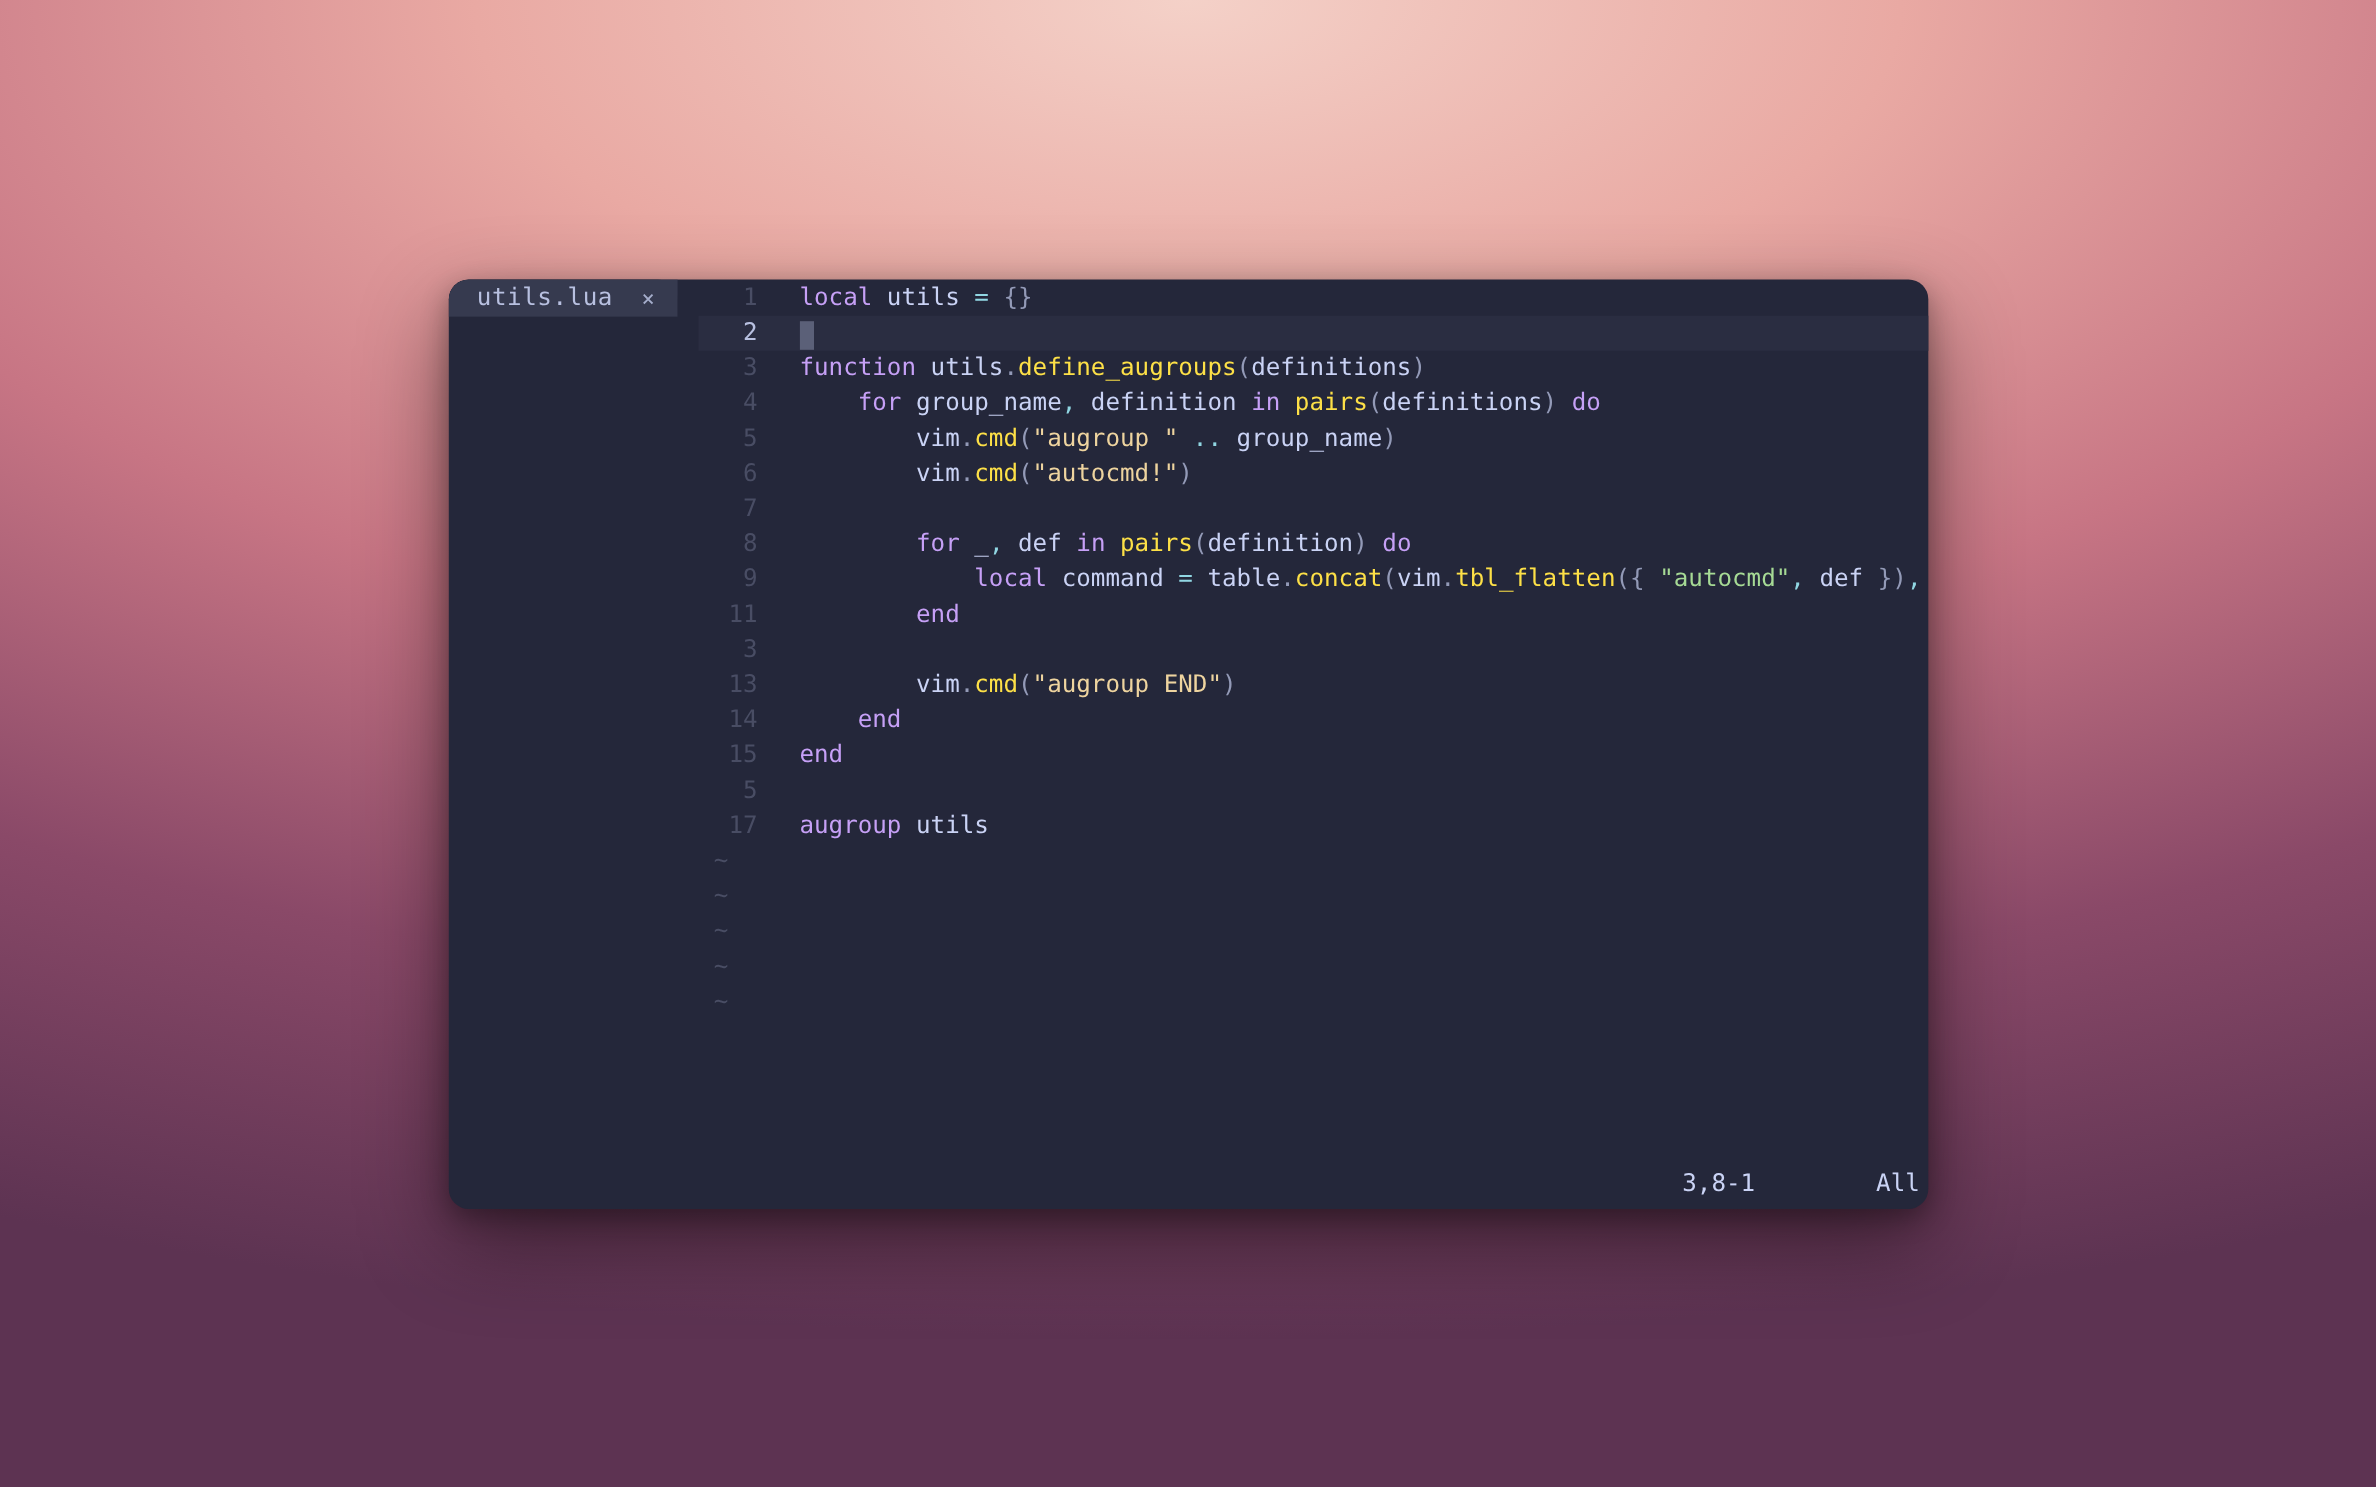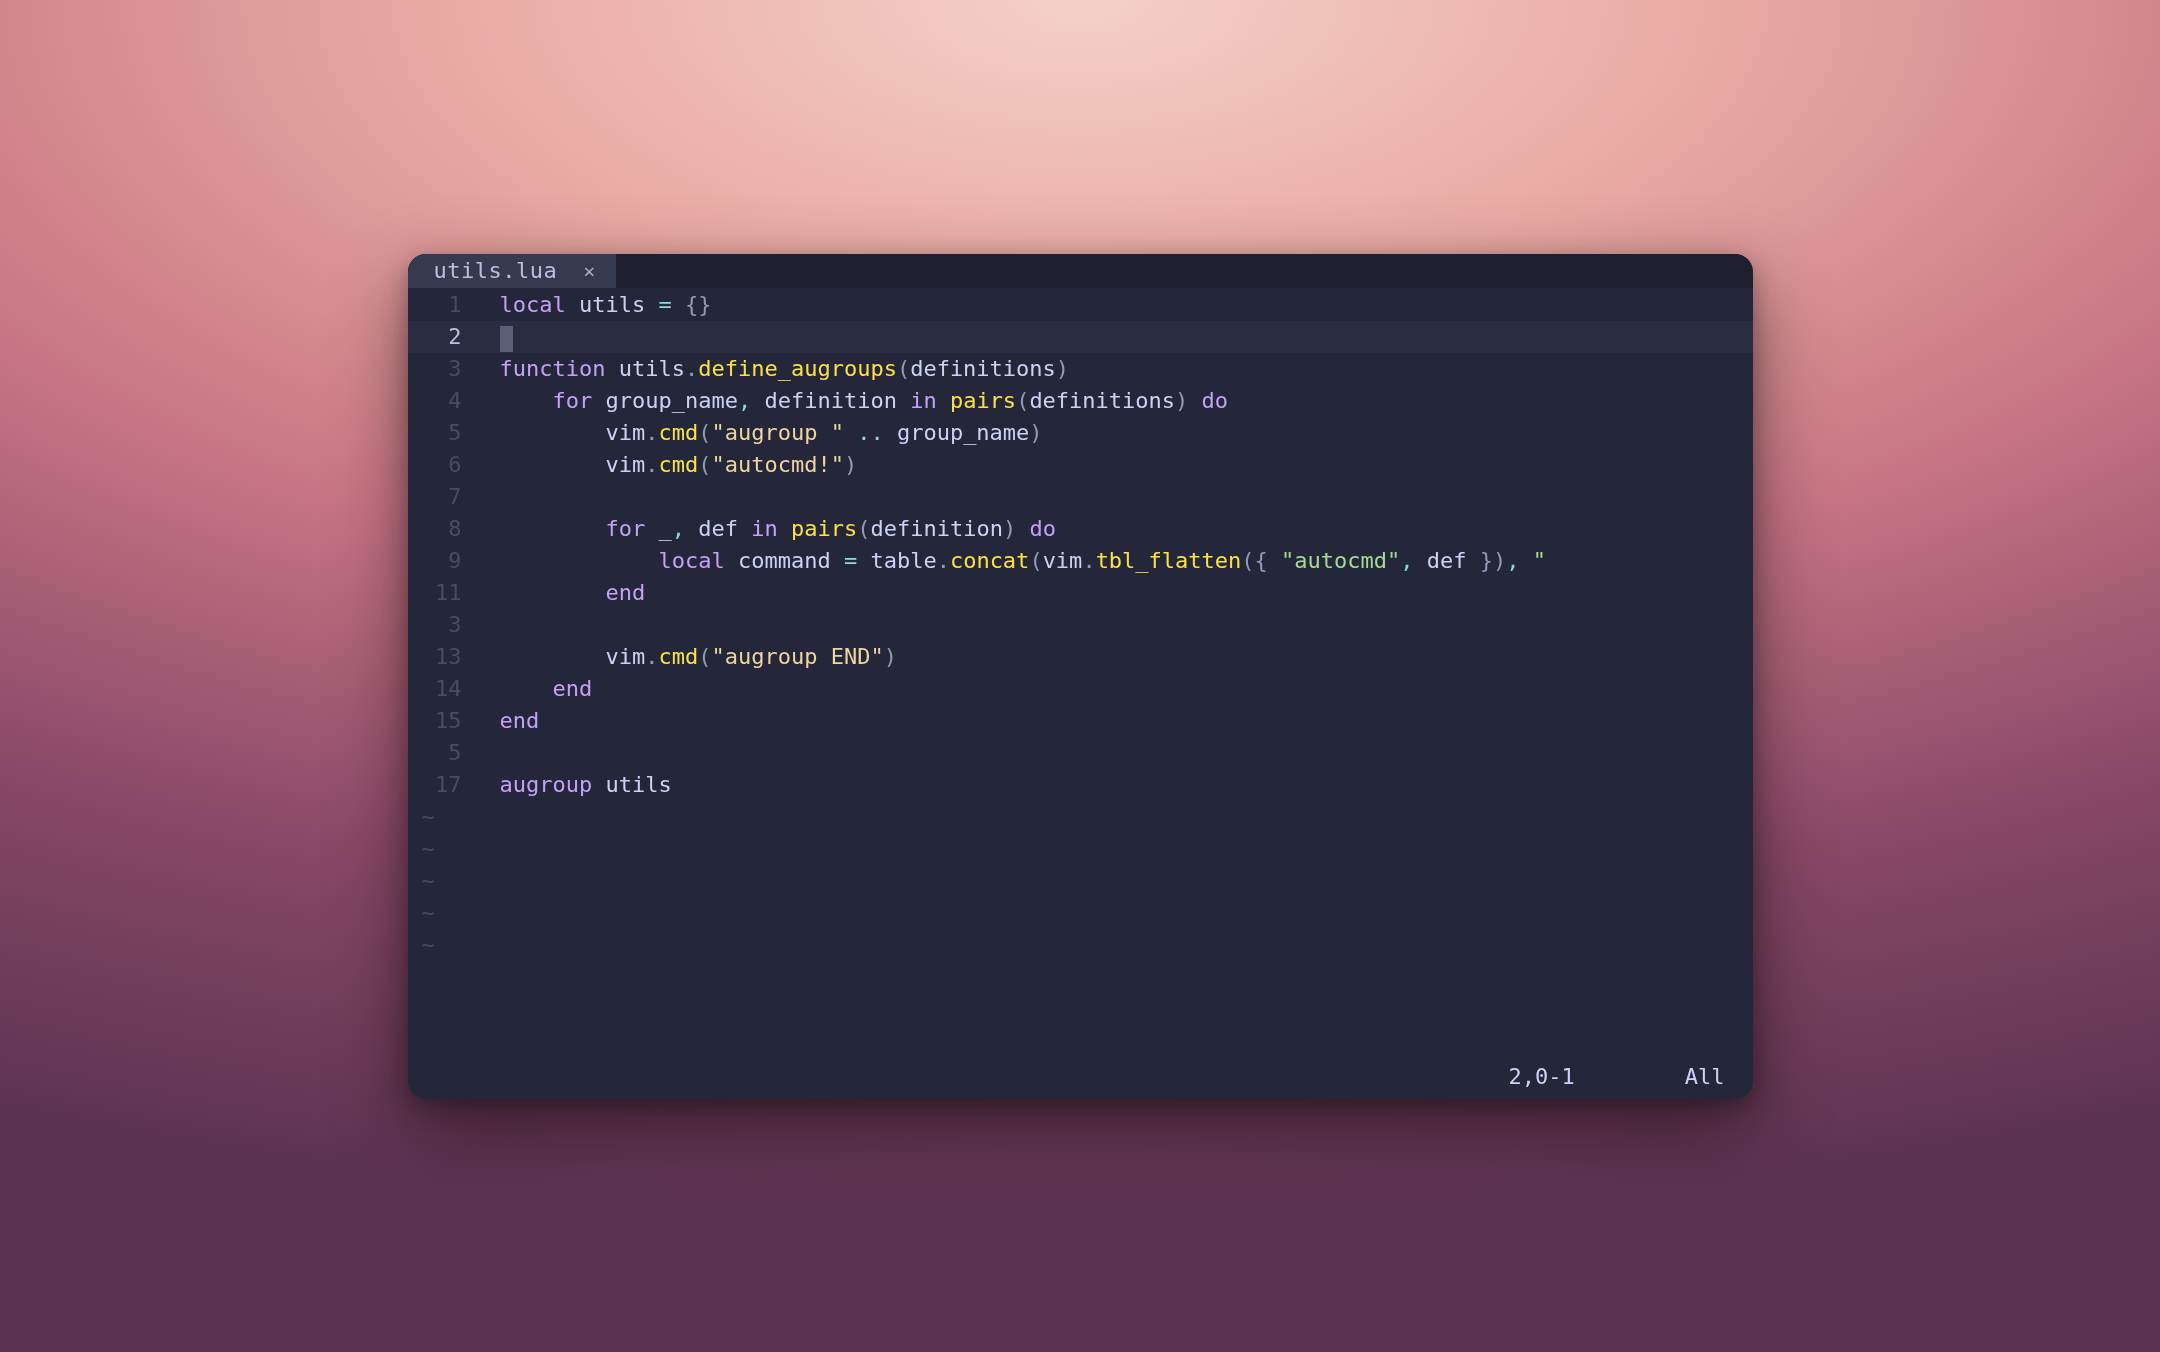--- a/index.html
+++ b/index.html
@@ -15,22 +15,23 @@
     overflow: hidden;
   }
   .window {
     width: 1345px;
     height: 845px;
     background: #24273a;
     border-radius: 18px;
     box-shadow: 0 30px 80px rgba(0,0,0,0.45), 0 8px 24px rgba(0,0,0,0.3);
     overflow: hidden;
     display: flex;
-    flex-direction: column;
+    flex-direction: row;
     position: relative;
+    gap: 19px;
   }
   .tabbar {
     height: 34px;
     background: #1e2030;
     display: flex;
     align-items: stretch;
     border-top-left-radius: 18px;
     border-top-right-radius: 18px;
   }
   .tab {
@@ -149,17 +150,17 @@
         <div class="line"><div class="gutter">17</div><div class="content"><span class="kw">augroup</span><span class="id"> utils</span></div></div>
       </div>
     <div id="tildes">
         <div class="tilde">~</div>
         <div class="tilde">~</div>
         <div class="tilde">~</div>
         <div class="tilde">~</div>
         <div class="tilde">~</div>
       </div>
     <div class="statusline">
-      <span>2,0-1</span>
+      <span>3,8-1</span>
       <span>All</span>
     </div>
   </div>
 </div>
 
 </body></html>

